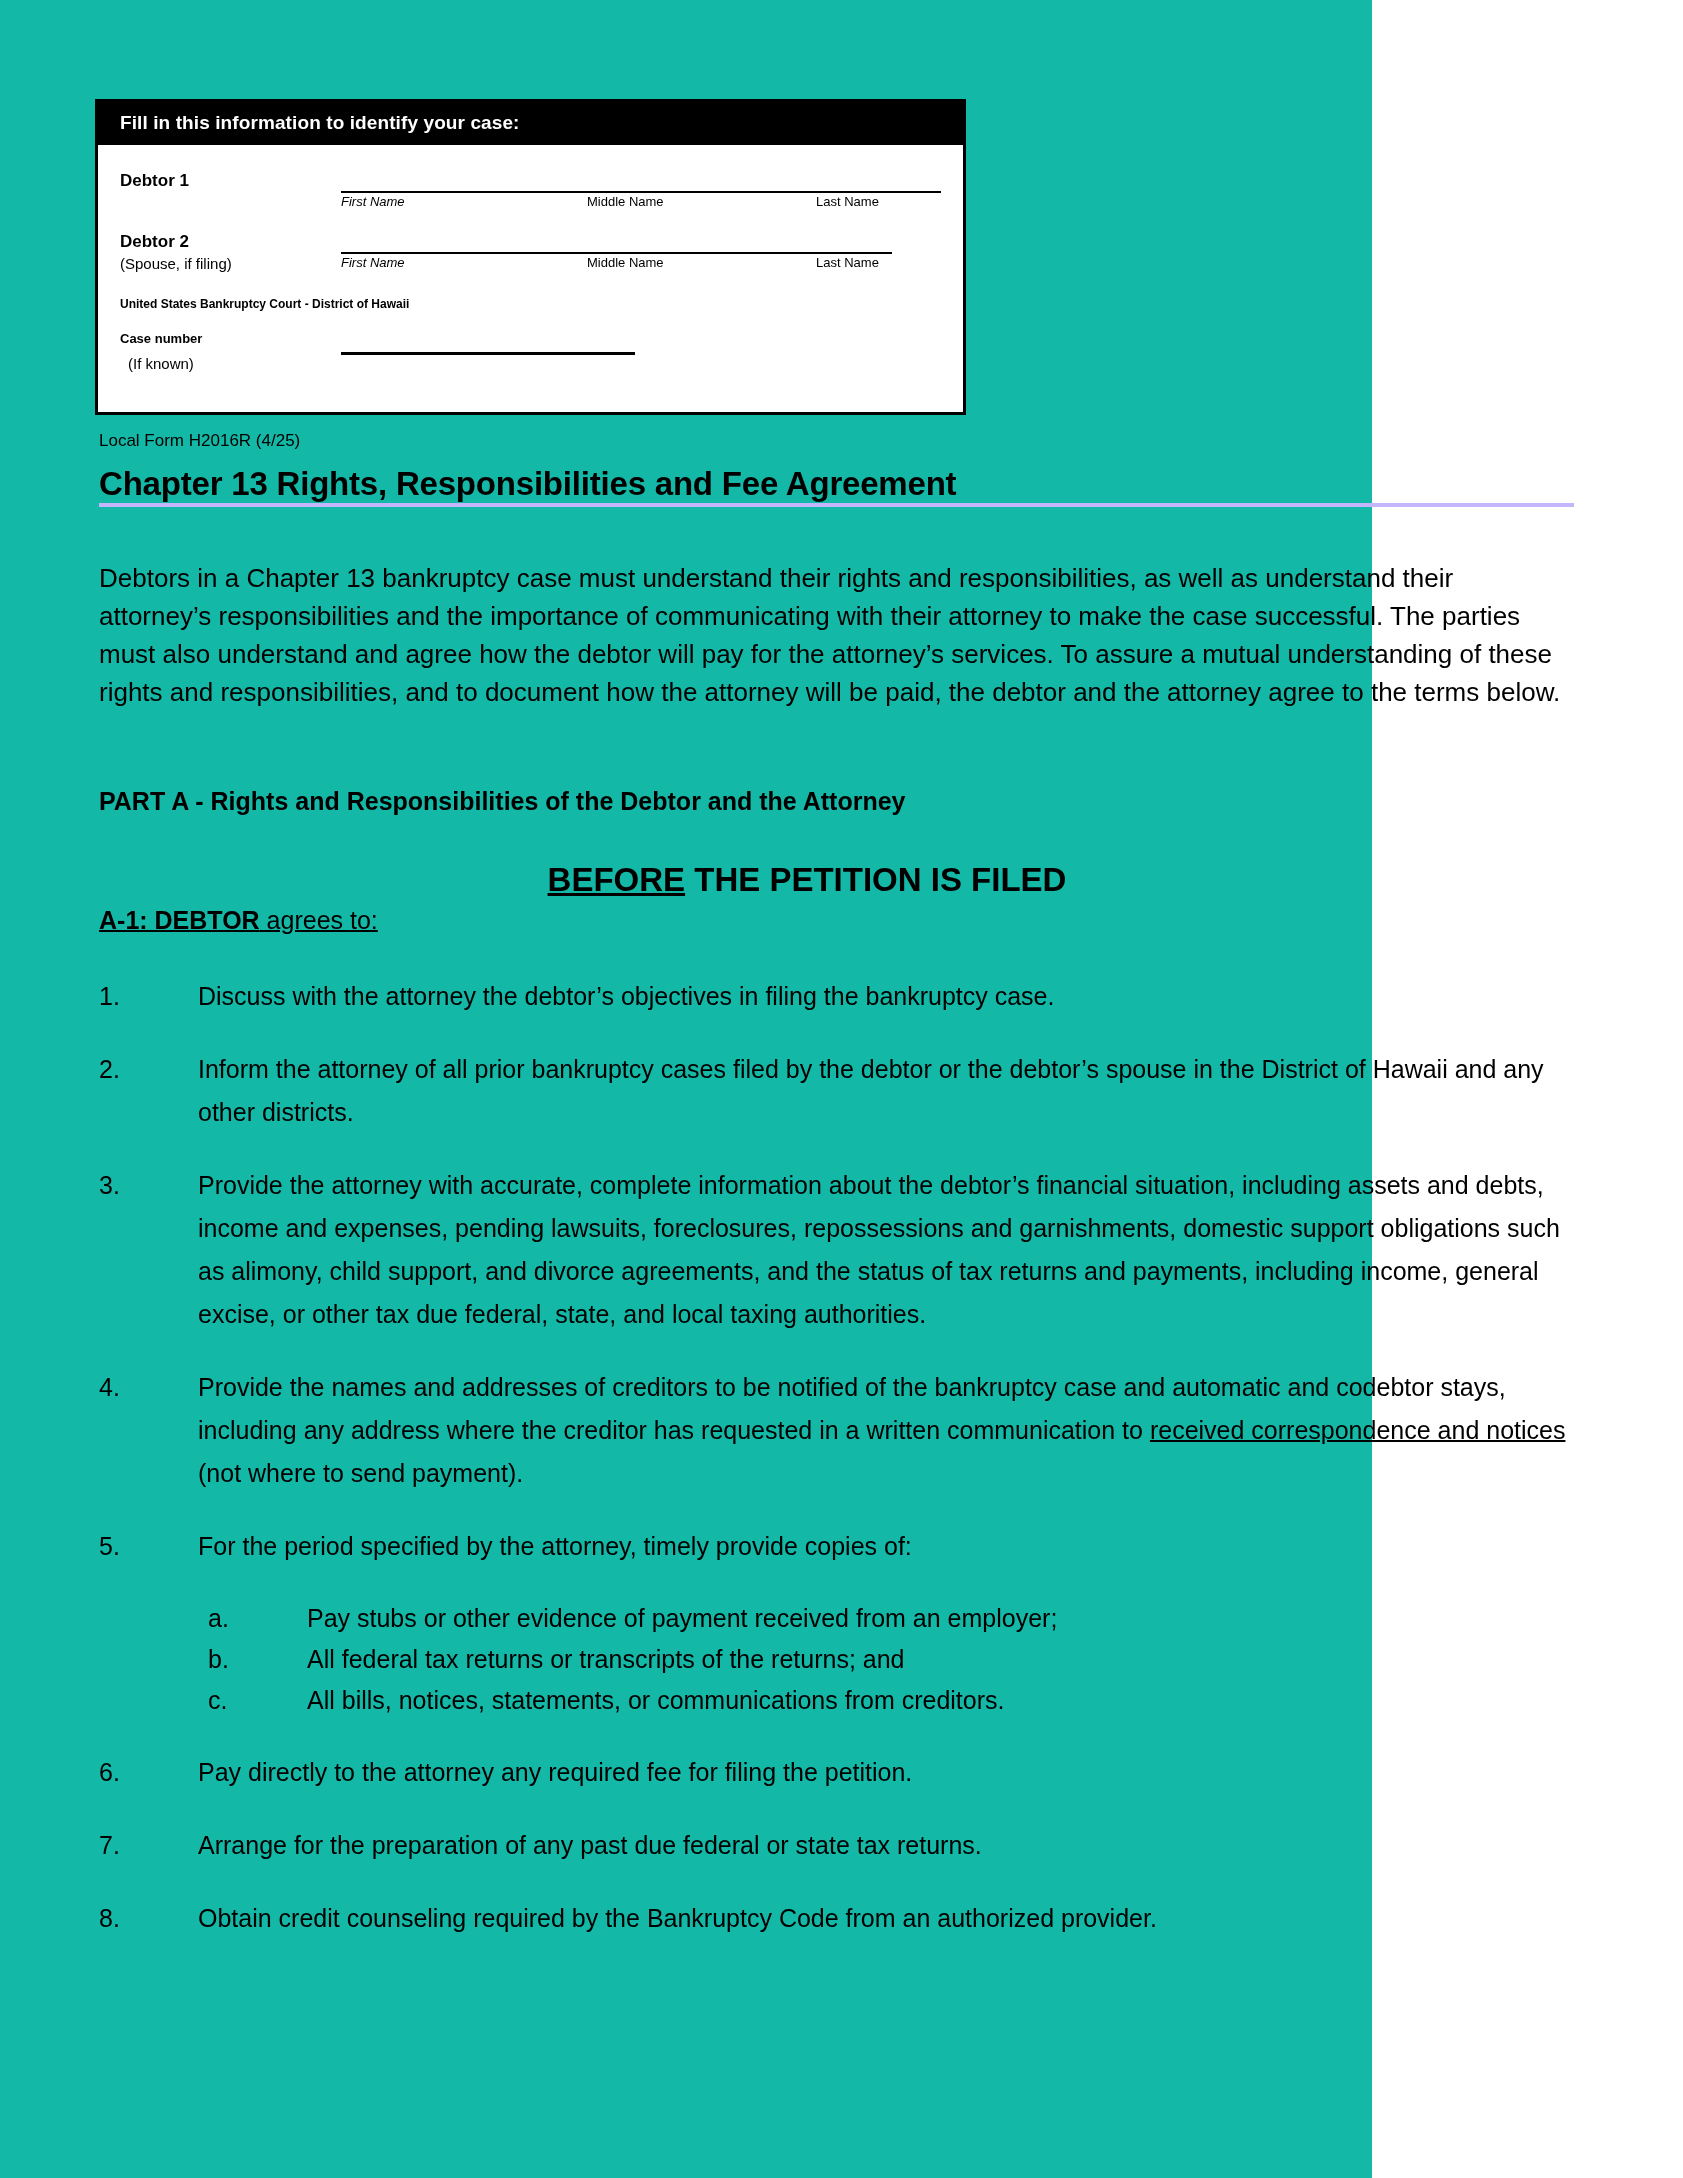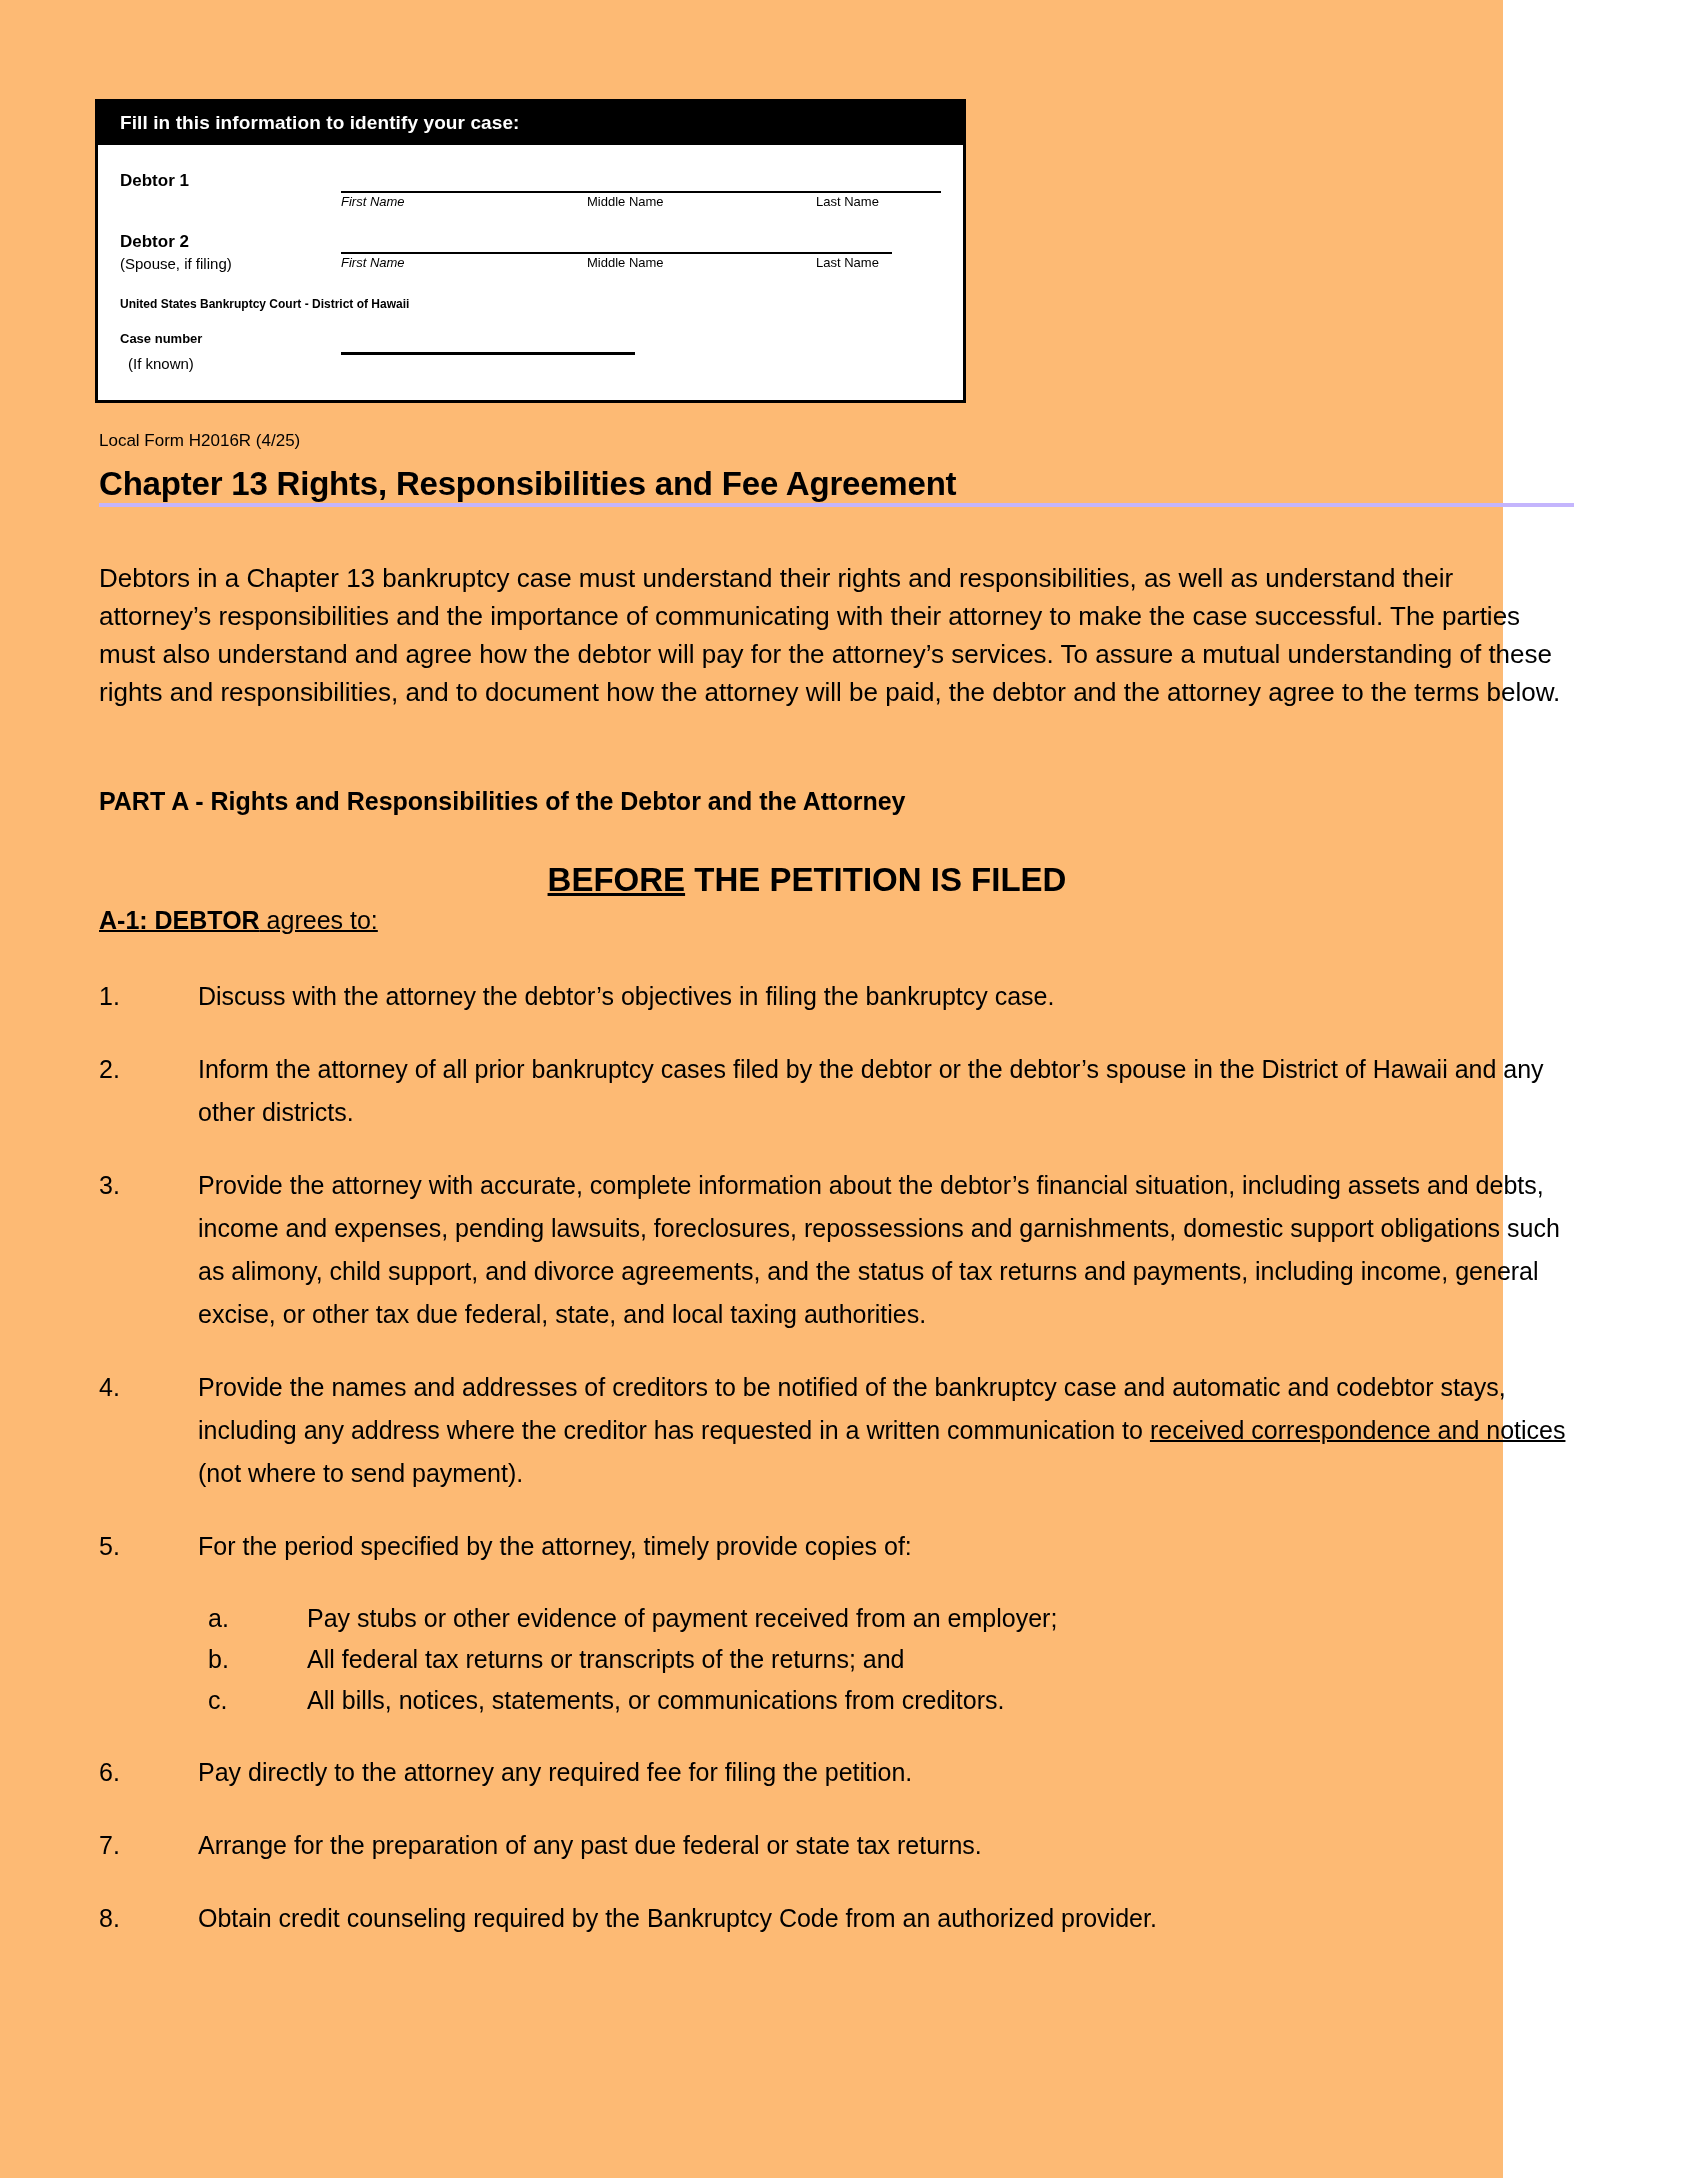--- a/index.html
+++ b/index.html
@@ -11,23 +11,23 @@
     width: 1683px;
     height: 2178px;
     font-family: "Liberation Sans", sans-serif;
     color: #000000;
     position: relative;
     overflow: hidden;
   }
 
   .page {
     position: relative;
-    width: 1503px;
+    width: 1372px;
     height: 2178px;
-    background: #fdba74;
+    background: #14b8a6;
   }
 
   
   .case-box {
     position: absolute;
     left: 95px;
     top: 99px;
     width: 871px;
     border: 3px solid #000;
     box-sizing: border-box;
@@ -35,21 +35,21 @@
   }
   .case-box-header {
     background: #000000;
     color: #ffffff;
     font-weight: bold;
     font-size: 19px;
     padding: 10px 0 11px 22px;
     letter-spacing: 0.1px;
   }
   .case-box-body {
-    padding: 16px 0 18px 0;
+    padding: 16px 0 30px 0;
   }
 
   .debtor-row {
     position: relative;
     height: 61px;
   }
   .debtor-label {
     position: absolute;
     left: 22px;
     top: 10px;

